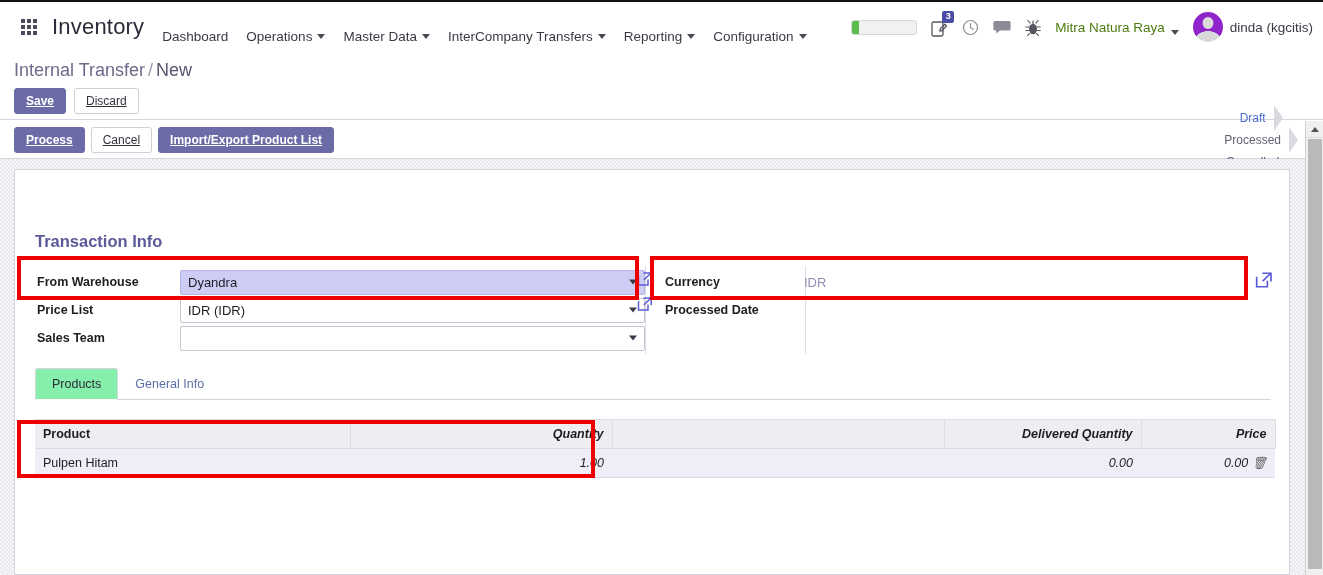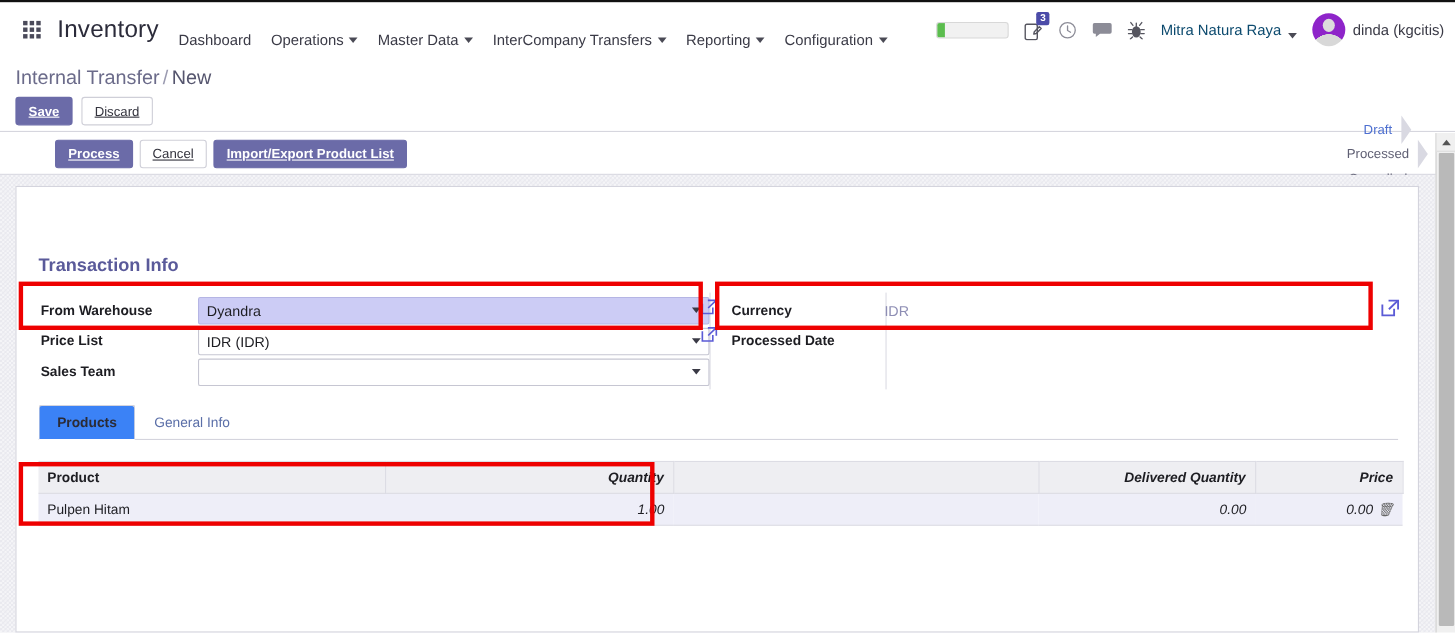--- a/index.html
+++ b/index.html
@@ -52,21 +52,21 @@
     position: relative; cursor: pointer;
     color: #55555f; display: flex; align-items: center; justify-content: center;
   }
   .badge {
     position: absolute; top: -7px; right: -6px;
     background: #4b4ba8; color: #fff; font-size: 9px;
     line-height: 11px; min-width: 12px; height: 12px; padding: 0 2px;
     border-radius: 2px; text-align: center; font-weight: bold;
   }
   .company-sel {
-    font-size: 13.5px; color: #0c4a6e; display: flex;
+    font-size: 13.5px; color: #4d7c0f; display: flex;
     align-items: flex-end; gap: 6px; cursor: pointer; white-space: nowrap;
   }
   .user-box { display: flex; align-items: center; gap: 7px; cursor: pointer; }
   .avatar {
     width: 30px; height: 30px; border-radius: 50%;
     background: #8a2be2; position: relative; overflow: hidden;
     background: radial-gradient(circle at 50% 118%, #d8d8d8 0 42%, #8e24c9 43% 100%);
     border: 0;
   }
   .avatar:before {
@@ -93,21 +93,21 @@
   }
   .btn-primary { background: #6b6ba8; color: #fff; border: 1px solid #6b6ba8; font-weight: bold; }
   .btn-default { background: #fff; color: #33333d; border: 1px solid #cfcfd8; }
 
   
   .action-bar {
     position: absolute; top: 121px; left: 0; width: 1323px; height: 38px;
     background: #ffffff; border-bottom: 1px solid #d6d6de;
     display: flex; align-items: center; padding-left: 14px;
   }
-  .action-btns { display: flex; gap: 6px; margin-left: 36px; }
+  .action-btns { display: flex; gap: 6px; }
   .statusbar { margin-left: auto; display: flex; align-items: center; padding-right: 26px; flex-direction: column; }
   .status-step {
     font-size: 12px; color: #5f5f73; padding: 4px 16px 4px 14px;
     position: relative; cursor: pointer; white-space: nowrap;
   }
   .status-step.active { color: #4d6fd0; }
   .status-step .arrow {
     position: absolute; right: -1px; top: 50%; transform: translateY(-50%);
     width: 0; height: 0; border-top: 13px solid transparent;
     border-bottom: 13px solid transparent; border-left: 9px solid #d9d9e2;
@@ -170,23 +170,22 @@
   
   .tabs {
     position: absolute; left: 20px; top: 198px; width: 1236px;
     border-bottom: 1px solid #d4d4dd; display: flex;
   }
   .tab {
     font-size: 12.5px; padding: 8px 16px; color: #5b6fa8; cursor: pointer;
     border: 1px solid transparent; margin-bottom: -1px; border-radius: 3px 3px 0 0;
   }
   .tab.active {
-    color: #2b2b35; background: #3b82f6;
+    color: #2b2b35; background: #86efac;
     border-color: #d4d4dd #d4d4dd #fff #d4d4dd;
-    font-weight: bold;
   }
 
   
   .o2m { position: absolute; left: 20px; top: 249px; width: 1240px; }
   table.lines { width: 100%; border-collapse: collapse; table-layout: fixed; }
   table.lines th {
     background: #eeeef2; font-size: 12.5px; font-weight: bold; color: #1d1d22;
     padding: 7px 8px; border: 1px solid #dcdce4; border-left: none; border-right: 1px solid #dcdce4;
     text-align: left; white-space: nowrap;
   }

